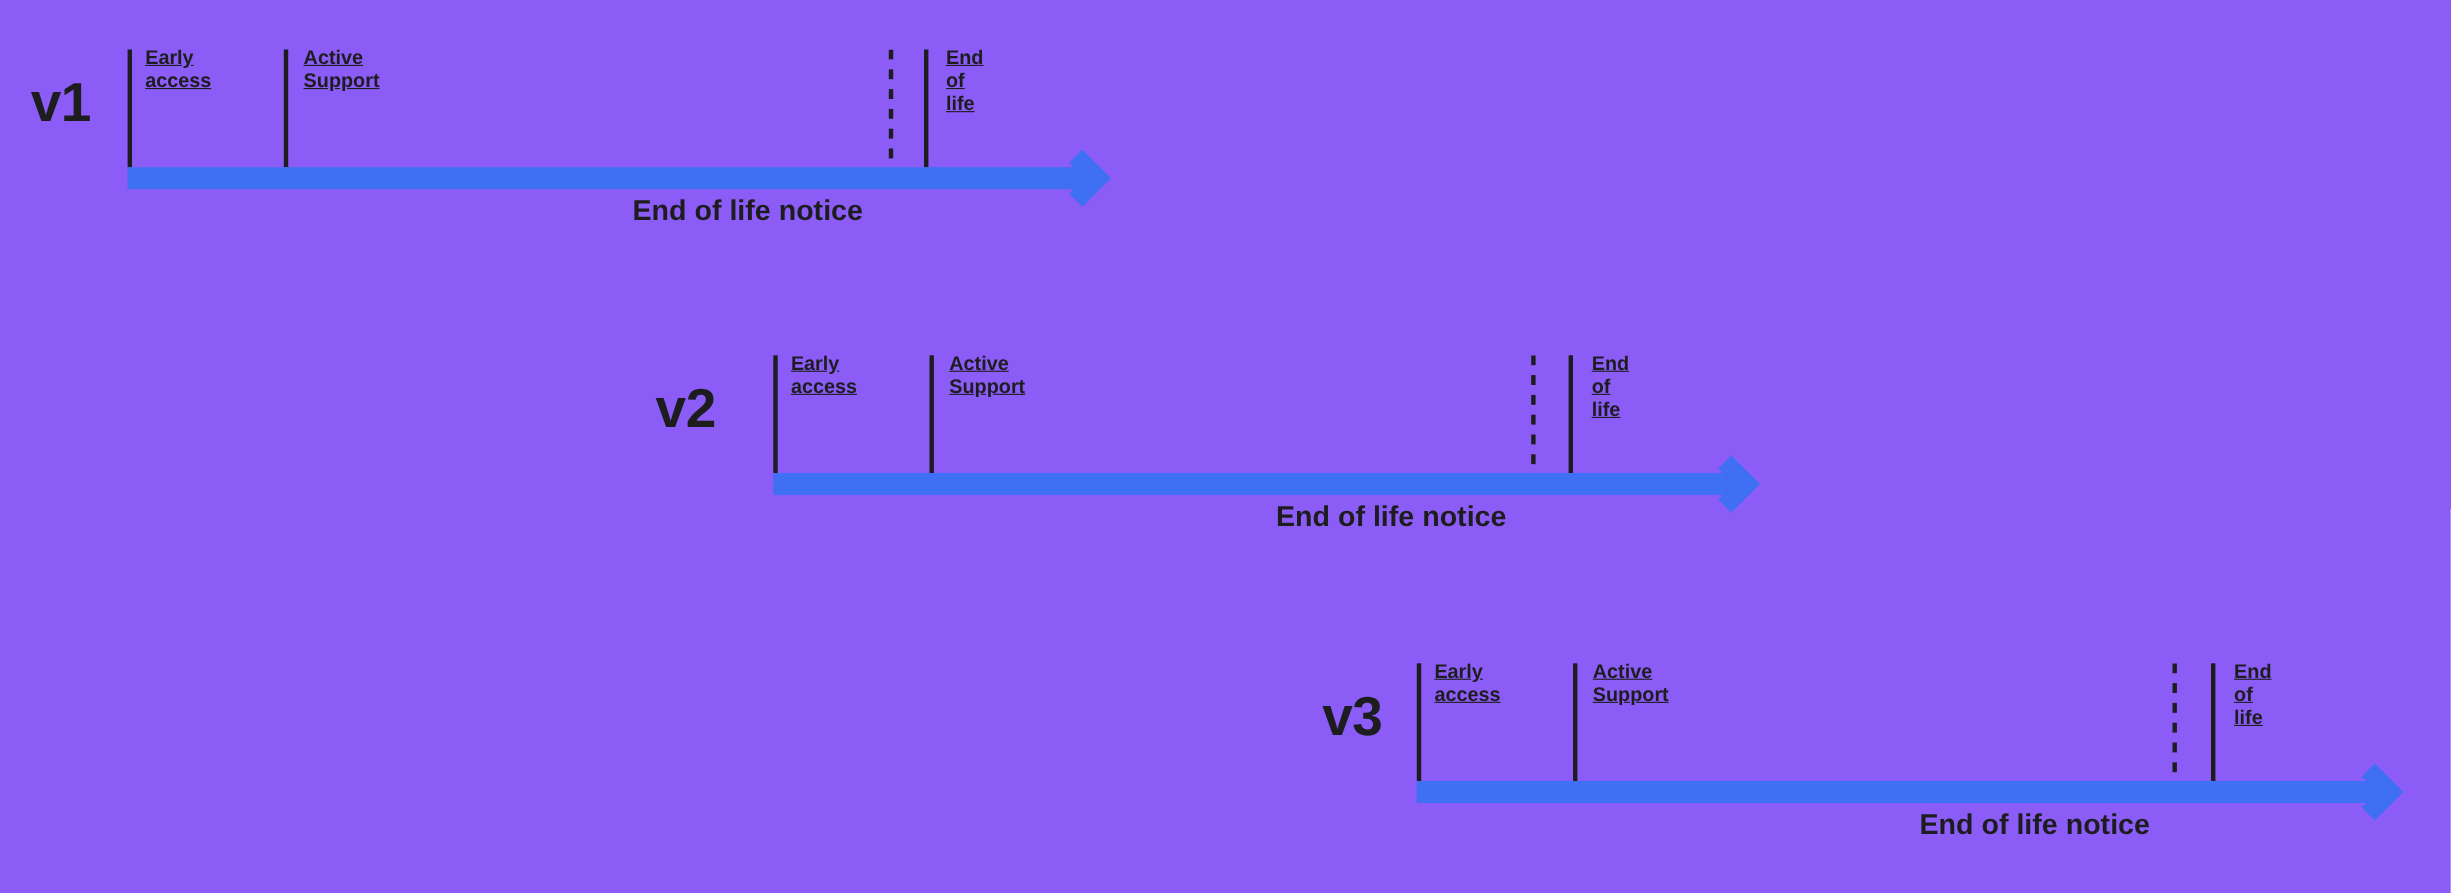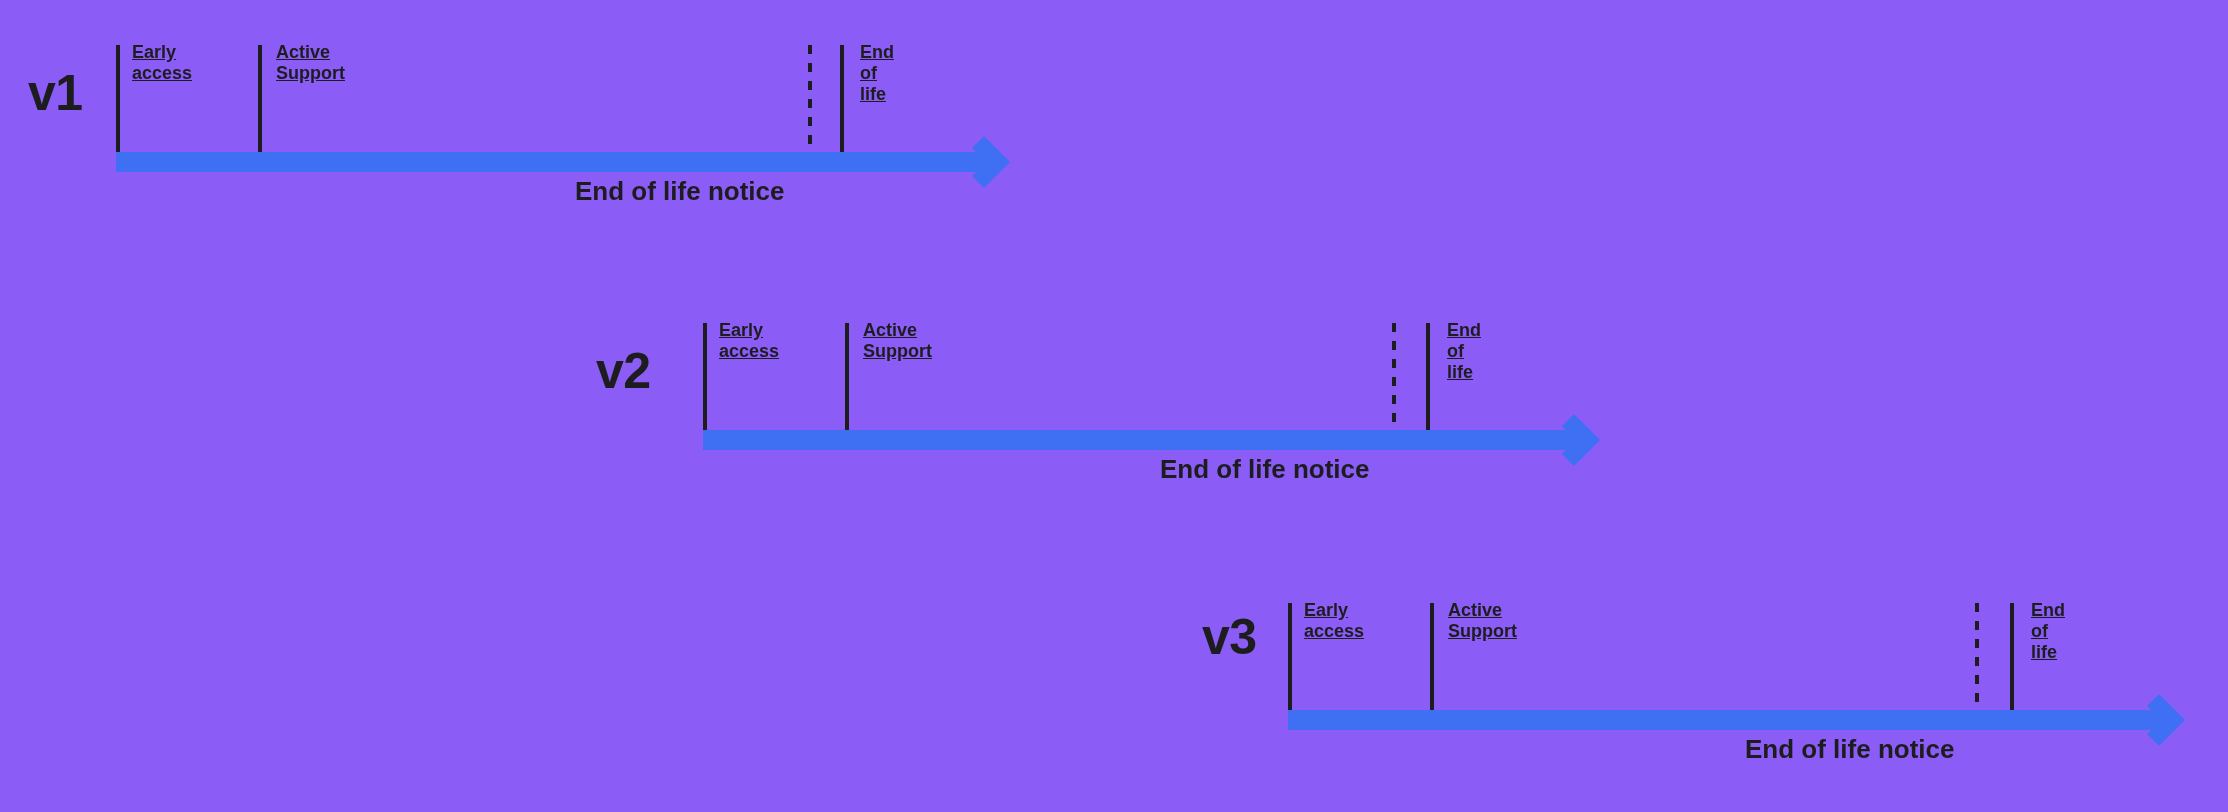--- a/index.html
+++ b/index.html
@@ -141,21 +141,21 @@
       <svg width="62" height="56" viewBox="0 0 62 56">
         <path d="M12 2 L38 28 L12 54 L0 42 L14 28 L0 14 Z" fill="#3f6ff2"></path>
       </svg>
     </div>
 
     <div class="notice-label" style="left:1160px; top:454px;">End of life notice</div>
   </div>
 
   <div class="timeline-row">
 
-    <div class="version-label" style="left:1202px; top:612px;">v3</div>
+    <div class="version-label" style="left:1202px; top:626px;">v3</div>
 
     <div class="tick" style="left:1288px; top:603px; height:107px;"></div>
     <div class="tick" style="left:1430px; top:603px; height:107px;"></div>
     <div class="tick-dashed" style="left:1975px; top:603px; height:107px;"></div>
     <div class="tick" style="left:2010px; top:603px; height:107px;"></div>
 
     <div class="phase-label" style="left:1304px; top:600px;">Early
 access</div>
     <div class="phase-label" style="left:1448px; top:600px;">Active Support</div>
     <div class="phase-label" style="left:2031px; top:600px;">End of life</div>

